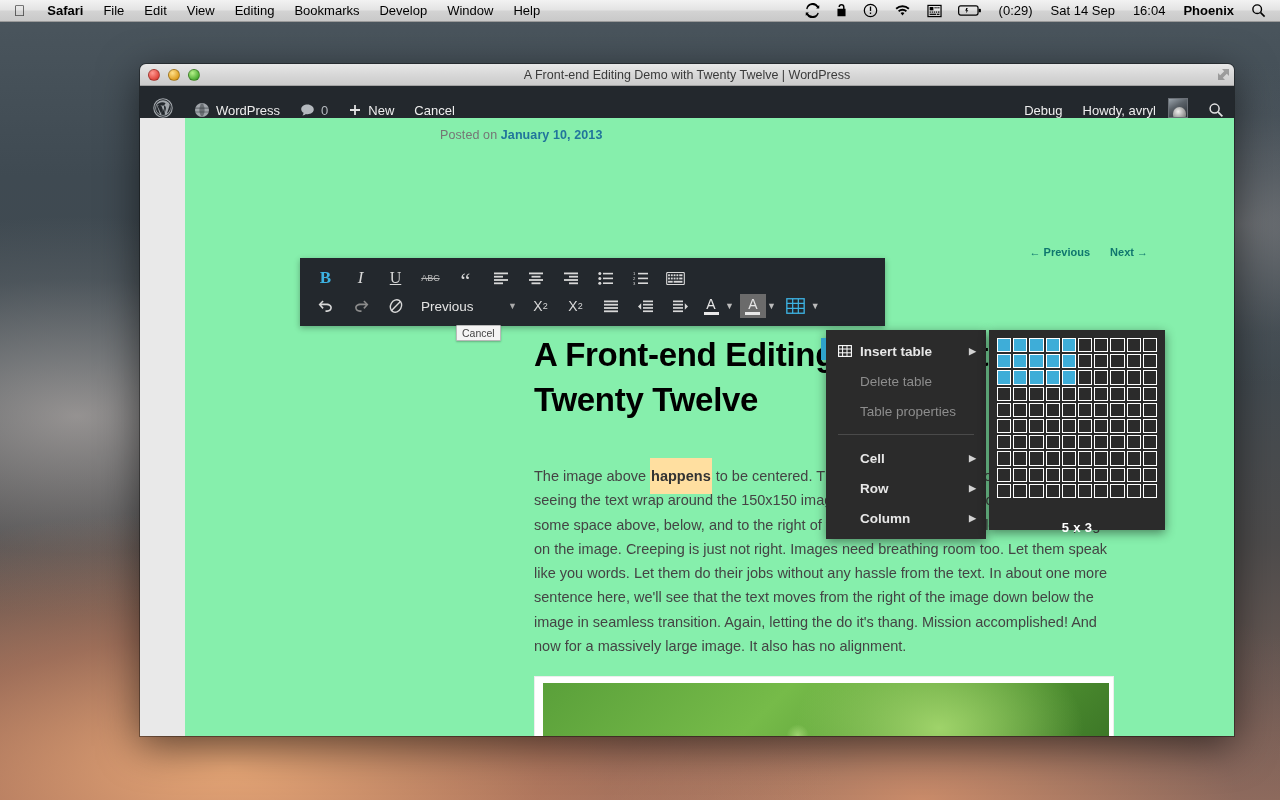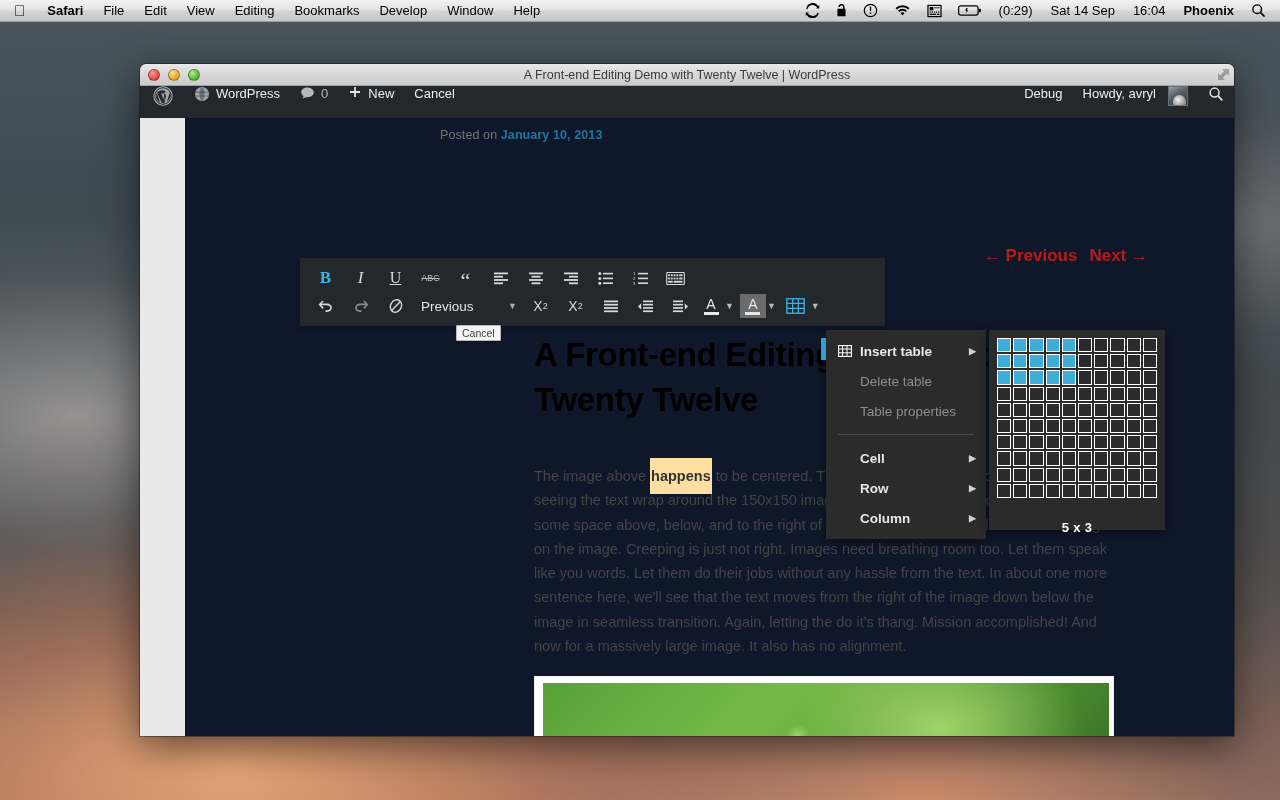--- a/index.html
+++ b/index.html
@@ -75,21 +75,21 @@
     opacity: 0.55;
   }
 
   
   #adminbar {
     height: 32px; background: #23282d;
     display: flex; align-items: center;
     color: #eee; font-size: 13px;
   }
   .ab-item {
-    display: flex; align-items: flex-start; gap: 6px;
+    display: flex; align-items: flex-end; gap: 6px;
     height: 32px; padding: 0 10px; color: #eee; white-space: nowrap;
   }
   .ab-item.logo { padding: 0 11px 0 13px; }
   .ab-right { margin-left: auto; display: flex; align-items: center; }
   .ab-count { color: #b4b9be; }
   .avatar {
     width: 20px; height: 20px; margin-left: 6px;
     background: linear-gradient(150deg,#9aa3ab 0%, #5b6269 40%, #2b3035 100%);
     border: 1px solid #6b7077;
     position: relative; overflow: hidden;
@@ -99,31 +99,31 @@
     background: radial-gradient(circle at 40% 35%, #f0f0ee, #888 70%);
     border-radius: 50% 50% 40% 40%;
   }
 
   
   #page {
     position: relative; height: 618px; background: #e9e9e9; overflow: hidden;
   }
   #content-col {
     position: absolute; left: 45px; top: 0; width: 1049px; height: 100%;
-    background: #0f172a;
+    background: #86efac;
   }
   #entry { position: absolute; left: 255px; top: 0; width: 580px; }
   .posted-on {
     font-size: 12.5px; color: #757575; padding-top: 10px; letter-spacing: 0.1px;
   }
   .posted-on a { color: #21759b; font-weight: bold; text-decoration: none; }
   #nav-links {
     position: absolute; right: 86px; top: 128px;
-    font-size: 17px; font-weight: bold; color: #b91c1c;
-    display: flex; gap: 12px; z-index: 5;
+    font-size: 11px; font-weight: bold; color: #0f766e;
+    display: flex; gap: 20px; z-index: 5;
   }
   #nav-links span { cursor: pointer; white-space: nowrap; }
 
   #post-title {
     position: absolute; left: 394px; top: 214px; width: 560px;
     font-size: 33px; line-height: 45px; font-weight: bold; color: #000;
     letter-spacing: -0.3px;
   }
   #title-caret {
     position: absolute; left: 687px; top: 216px; width: 4px; height: 38px;

